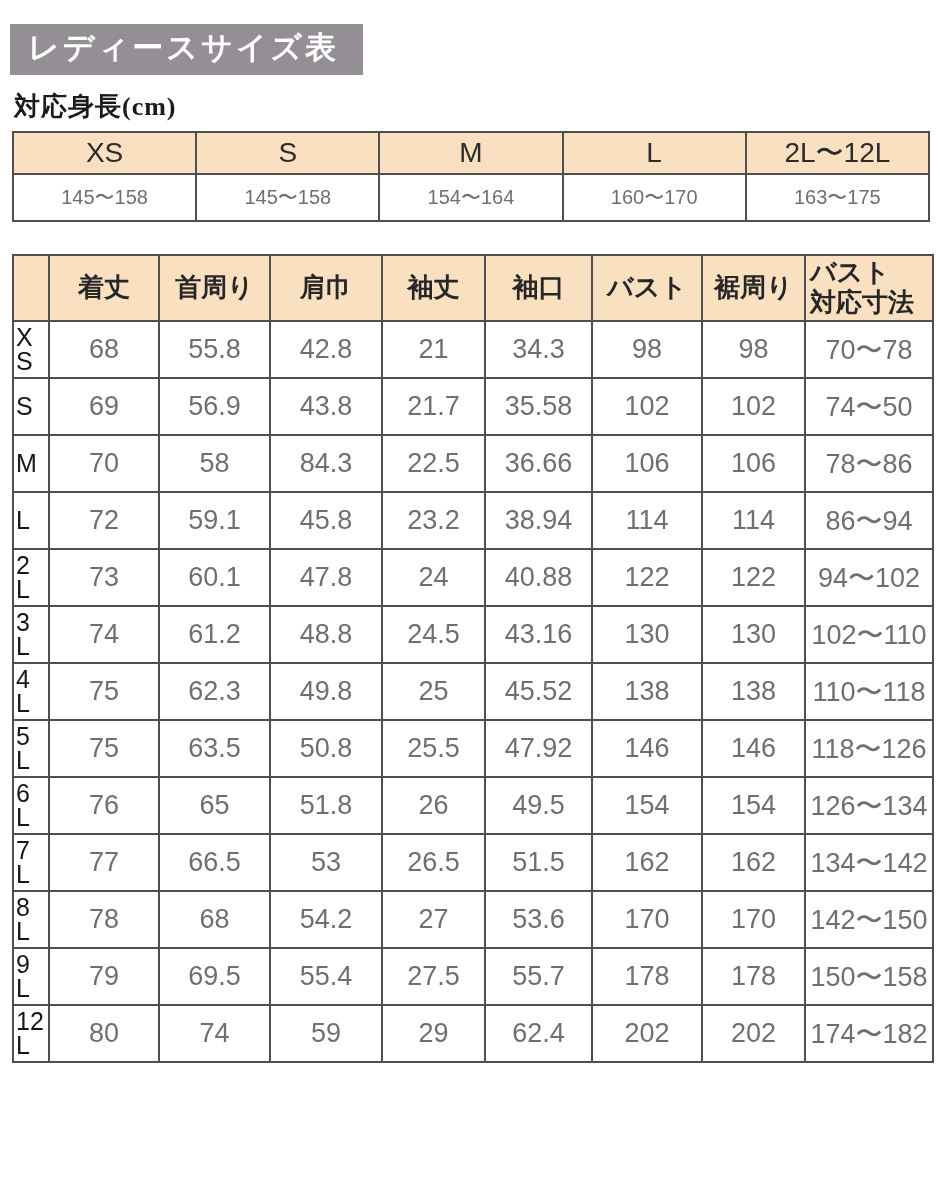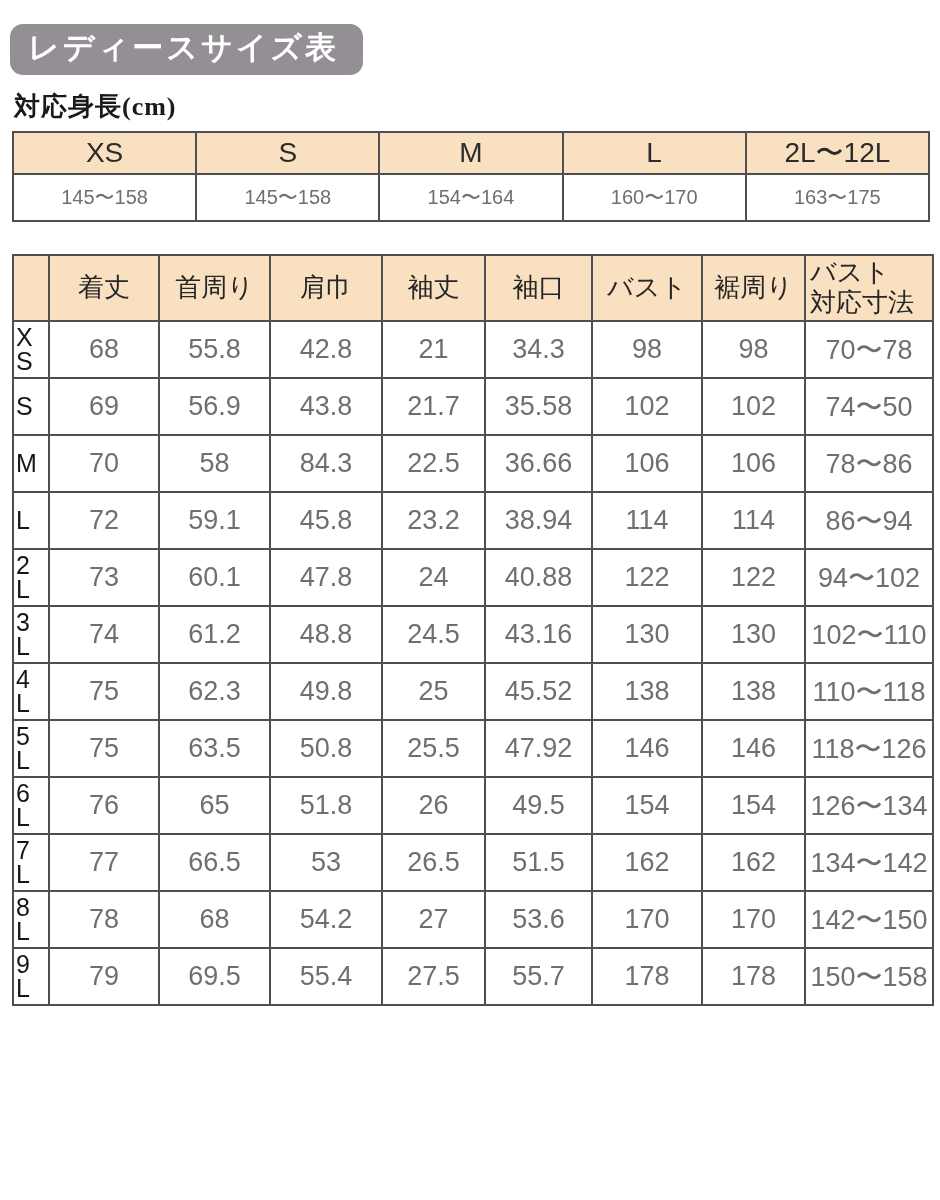--- a/index.html
+++ b/index.html
@@ -10,21 +10,20 @@
   }
   .title-bar {
     display:inline-block;
     background:#948f94;
     color:#ffffff;
     font-size:31px;
     font-weight:bold;
     letter-spacing:3px;
     padding:3px 24px 6px 18px;
     margin:24px 0 0 10px;
-    border-radius:13px;
   }
   .section-title {
     font-size:26px;
     font-weight:bold;
     color:#1a1a1a;
     margin:14px 0 7px 14px;
     letter-spacing:1px;
     font-family:Liberation Serif, serif;
   }
   table { border-collapse:collapse; margin-left:12px; table-layout:fixed; }
@@ -38,21 +37,21 @@
   }
   .height-table td {
     background:#ffffff; height:45px;
     font-size:20px; color:#6f6f6f;
   }
 
   
   .size-table { width:920px; margin-top:32px; }
   .size-table th.col-h {
     background:#f8e0c1; height:64px;
-    font-size:26px; font-weight:normal; color:#262626;
+    font-size:26px; font-weight:bold; color:#262626;
     white-space:pre-line; line-height:1.15;
   }
   .size-table th.col-h:last-child { text-align:left; padding-left:4px; }
   .size-table th.corner { background:#f8e0c1; }
   .size-table td {
     height:55px; font-size:27px; color:#6f6f6f; background:#ffffff;
   }
   .size-table th.row-label {
     background:#ffffff;
     font-size:25px; font-weight:normal; color:#161616;
@@ -258,17 +257,29 @@
 L</th>
         <td>79</td>
         <td>69.5</td>
         <td>55.4</td>
         <td>27.5</td>
         <td>55.7</td>
         <td>178</td>
         <td>178</td>
         <td>150〜158</td>
       </tr>
+      <tr>
+        <th class="row-label">12
+L</th>
+        <td>80</td>
+        <td>74</td>
+        <td>59</td>
+        <td>29</td>
+        <td>62.4</td>
+        <td>202</td>
+        <td>202</td>
+        <td>174〜182</td>
+      </tr>
     </tbody>
 </table>
 
 
 
 
 </body></html>

